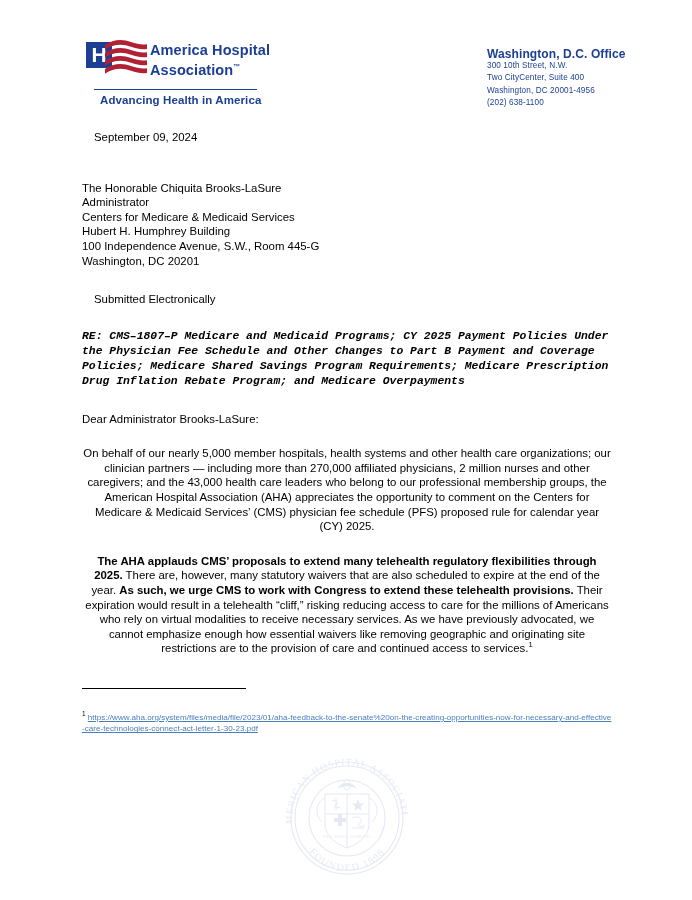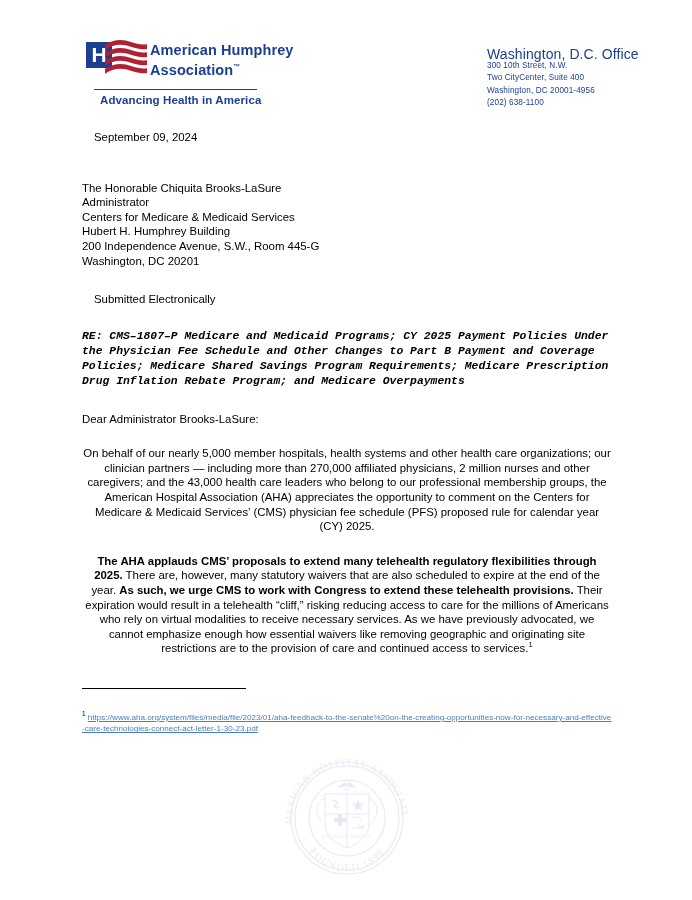--- a/index.html
+++ b/index.html
@@ -105,22 +105,22 @@
   .address-block {
     position: absolute;
     left: 487px;
     top: 8px;
     color: #1c3f94;
     font-size: 8.2px;
     line-height: 12.2px;
     letter-spacing: 0.1px;
   }
   .address-block .addr-title {
-    font-weight: normal;
-    font-size: 14px;
+    font-weight: bold;
+    font-size: 12px;
   }
 
   
   .doc-body {
     position: absolute;
     left: 82px;
     top: 130px;
     width: 530px;
     color: #000000;
     font-size: 11.4px;
@@ -216,21 +216,21 @@
           <div class="logo-h-glyph">H</div>
           <svg class="logo-flag" viewBox="0 0 45 42">
             <path d="M2,5 C10,-1 20,-1 28,2 C34,4.2 39,5 44,4.2 L44,9 C39,9.8 34,9 28,6.8 C20,3.8 10,3.8 2,9.8 Z" fill="#b02134"></path>
             <path d="M2,13 C10,7 20,7 28,10 C34,12.2 39,13 44,12.2 L44,17 C39,17.8 34,17 28,14.8 C20,11.8 10,11.8 2,17.8 Z" fill="#b02134"></path>
             <path d="M2,21 C10,15 20,15 28,18 C34,20.2 39,21 44,20.2 L44,25 C39,25.8 34,25 28,22.8 C20,19.8 10,19.8 2,25.8 Z" fill="#b02134"></path>
             <path d="M2,29 C10,23 20,23 28,26 C34,28.2 39,29 44,28.2 L44,33 C39,33.8 34,33 28,30.8 C20,27.8 10,27.8 2,33.8 Z" fill="#b02134"></path>
           </svg>
         </div>
 
         <div class="logo-wordmark">
-          <div>American Humphrey</div>
+          <div>America Hospital</div>
           <div><span>Association</span><span class="tm">™</span></div>
         </div>
       </div>
 
       <div class="logo-rule"></div>
       <div class="logo-tagline">Advancing Health in America</div>
     </div>
 
     <div class="address-block">
       <div class="addr-title">Washington, D.C. Office</div>
@@ -243,21 +243,21 @@
 
   <div class="doc-body">
 
     <p class="date-line">September 09, 2024</p>
 
     <div class="addressee">
       <div>The Honorable Chiquita Brooks-LaSure</div>
       <div>Administrator</div>
       <div>Centers for Medicare &amp; Medicaid Services</div>
       <div>Hubert H. Humphrey Building</div>
-      <div>200 Independence Avenue, S.W., Room 445-G</div>
+      <div>100 Independence Avenue, S.W., Room 445-G</div>
       <div>Washington, DC 20201</div>
     </div>
 
     <p class="submitted">Submitted Electronically</p>
 
     <p class="re-line">RE: CMS–1807–P Medicare and Medicaid Programs; CY 2025 Payment Policies Under the Physician Fee Schedule and Other Changes to Part B Payment and Coverage Policies; Medicare Shared Savings Program Requirements; Medicare Prescription Drug Inflation Rebate Program; and Medicare Overpayments</p>
 
     <p class="salutation">Dear Administrator Brooks-LaSure:</p>
 
     <p class="para">On behalf of our nearly 5,000 member hospitals, health systems and other health care organizations; our clinician partners — including more than 270,000 affiliated physicians, 2 million nurses and other caregivers; and the 43,000 health care leaders who belong to our professional membership groups, the American Hospital Association (AHA) appreciates the opportunity to comment on the Centers for Medicare &amp; Medicaid Services’ (CMS) physician fee schedule (PFS) proposed rule for calendar year (CY) 2025.</p>

